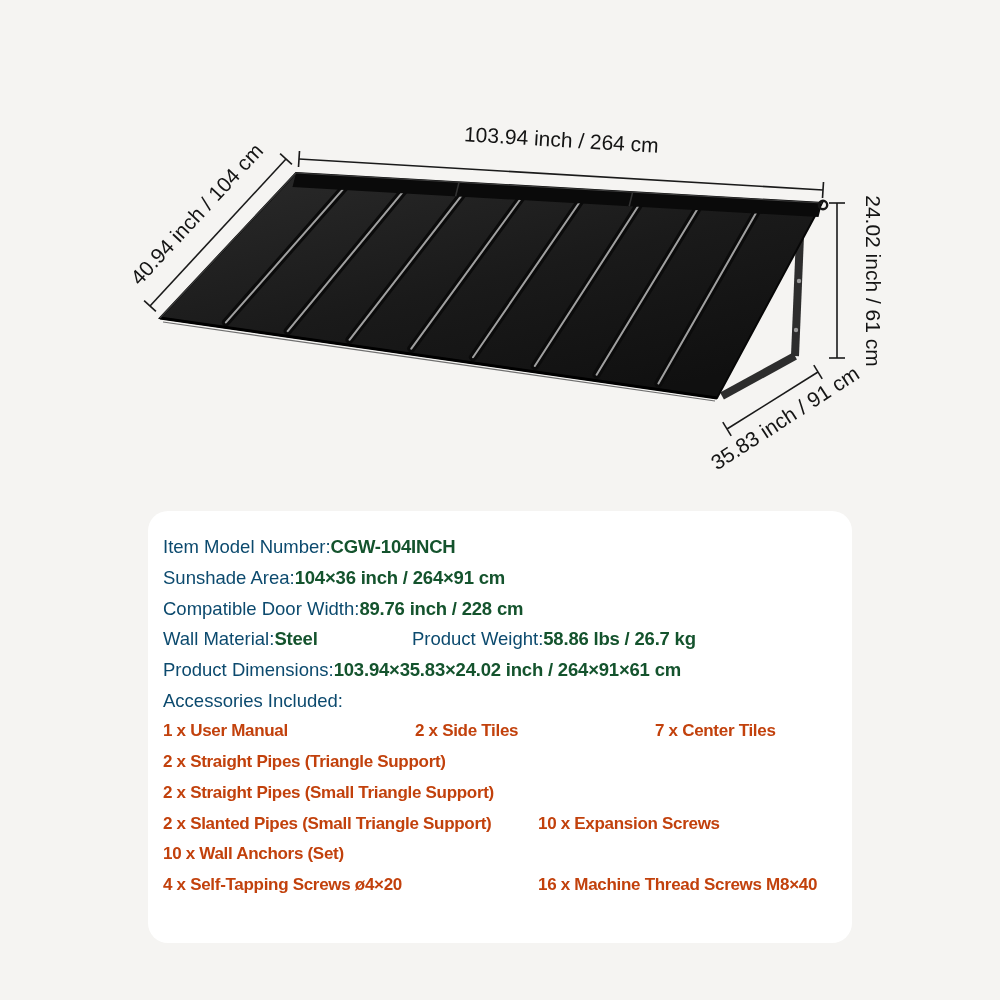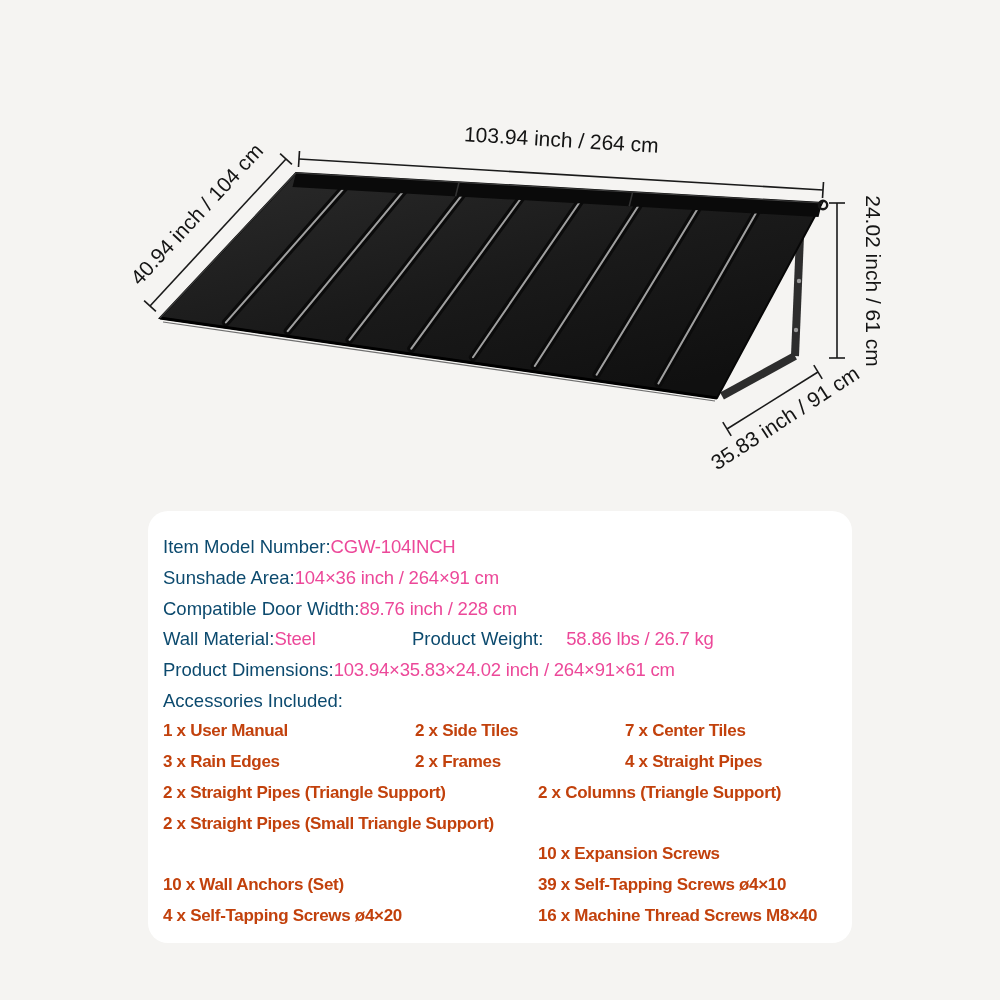--- a/index.html
+++ b/index.html
@@ -19,25 +19,25 @@
     width:704px; height:432px;
     background:#ffffff; border-radius:20px;
     padding-top:21px; box-sizing:border-box;
   }
   .row {
     position:relative; height:30.7px;
     display:flex; align-items:center;
     padding-left:15px; white-space:nowrap;
   }
   .lbl { font-size:18.5px; color:#0c4a6e; }
-  .val { font-size:18.5px; color:#ec4899; font-weight:normal; letter-spacing:-0.2px; }
+  .val { font-size:18.5px; color:#14532d; font-weight:bold; letter-spacing:-0.2px; }
   .acc { font-size:17px; color:#c2410c; font-weight:bold; letter-spacing:-0.3px; }
-  .pos { position:absolute; top:0; height:30.7px; display:flex; align-items:center;gap:23px; }
+  .pos { position:absolute; top:0; height:30.7px; display:flex; align-items:center; }
   .c2-3col { left:267px;text-align:center; }
-  .c3-3col { left:477px;text-align:right; }
+  .c3-3col { left:507px;text-align:right; }
   .c2-2col { left:390px; }
   .cw      { left:264px; }
 </style>
 </head>
 <body>
 
 <div class="canvas">
 
   <svg class="diagram-svg" width="1000" height="505" viewBox="0 0 1000 505">
     <defs>
@@ -161,52 +161,38 @@
     <div class="row">
       <span class="acc">1 x User Manual</span>
       <span class="pos c2-3col">
           <span class="acc">2 x Side Tiles</span>
         </span>
       <span class="pos c3-3col">
           <span class="acc">7 x Center Tiles</span>
         </span>
     </div>
 
-    <div class="row">
-      <span class="acc">3 x Rain Edges</span>
-      <span class="pos c2-3col">
-          <span class="acc">2 x Frames</span>
-        </span>
-      <span class="pos c3-3col">
-          <span class="acc">4 x Straight Pipes</span>
-        </span>
-    </div>
 
     <div class="row">
       <span class="acc">2 x Straight Pipes (Triangle Support)</span>
-      <span class="pos c2-2col">
-          <span class="acc">2 x Columns (Triangle Support)</span>
-        </span>
     </div>
 
     <div class="row">
       <span class="acc">2 x Straight Pipes (Small Triangle Support)</span>
     </div>
 
     <div class="row">
+      <span class="acc">2 x Slanted Pipes (Small Triangle Support)</span>
       <span class="pos c2-2col">
           <span class="acc">10 x Expansion Screws</span>
         </span>
     </div>
 
     <div class="row">
       <span class="acc">10 x Wall Anchors (Set)</span>
-      <span class="pos c2-2col">
-          <span class="acc">39 x Self-Tapping Screws ø4×10</span>
-        </span>
     </div>
 
     <div class="row">
       <span class="acc">4 x Self-Tapping Screws ø4×20</span>
       <span class="pos c2-2col">
           <span class="acc">16 x Machine Thread Screws M8×40</span>
         </span>
     </div>
 
   </div>

